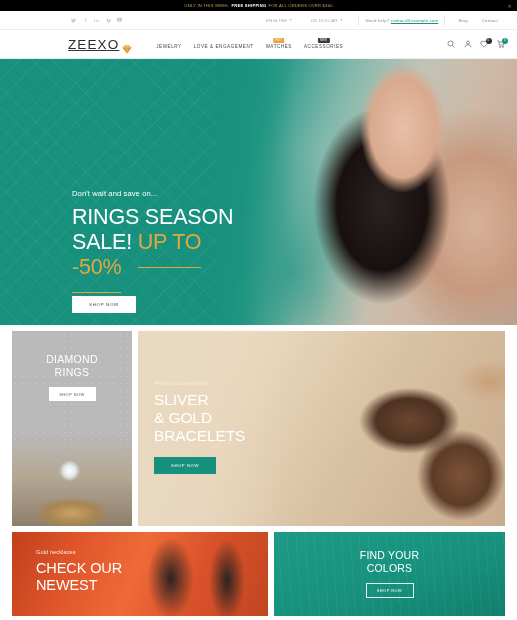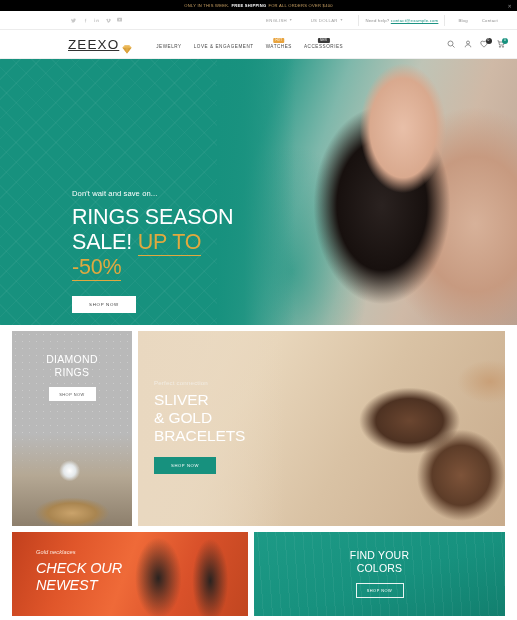--- a/index.html
+++ b/index.html
@@ -90,21 +90,21 @@
       radial-gradient(ellipse 110px 180px at 25% 80%, rgba(23,145,126,.65) 0%, rgba(23,145,126,0) 70%),
       linear-gradient(110deg, #17917e 0%, #2f9c8b 18%, #7fb8ab 34%, #bfc4b6 52%, #cfb9a6 70%, #b9a192 100%);
   }
   .hero-photo::after {
     content:""; position:absolute; inset:0;
     background:linear-gradient(90deg, #17917e 0%, rgba(23,145,126,.85) 9%, rgba(23,145,126,0) 26%);
   }
   .hero-copy { position:absolute; left:72px; top:130px; z-index:4; }
   .hero-kicker { font-size:7.6px; color:#ffffff; letter-spacing:.1px; margin-bottom:7px; }
   .hero-title { font-size:21.5px; line-height:25px; color:#fff; letter-spacing:-.2px; font-weight:400; }
-  .hero-gold { color:#e0a93f; border-bottom:1.2px solid #e0a93f; padding-bottom:1px; }
+  .hero-gold { color:#e0a93f; border-bottom:1.2px solid #e0a93f; padding-bottom:13px; }
   .btn-white {
     display:inline-block; margin-top:16px; background:#fff; color:#3a3a3a;
     font-size:4.4px; letter-spacing:.7px; padding:6px 0; width:64px;
     text-align:center; cursor:pointer;
   }
 
   
   .grid { padding:6px 12px 0;border-radius:20px; }
   .row { display:flex; gap:6px; }
   .row + .row { margin-top:6px; }
@@ -150,21 +150,21 @@
   .brace-copy { position:absolute; left:16px; top:48px; z-index:3; }
   .brace-kicker { font-size:6.2px; color:#f2ece2; letter-spacing:.15px; margin-bottom:5px; }
   .brace-title { font-size:15.5px; line-height:18px; color:#fff; letter-spacing:-.1px; }
   .btn-teal {
     display:inline-block; margin-top:12px; background:#17917e; color:#fff;
     font-size:4.2px; letter-spacing:.6px; padding:6px 0; width:62px;
     text-align:center; cursor:pointer;
   }
 
   
-  .card-neck { width:236px; height:84px; background:#000000;font-style:italic; }
+  .card-neck { width:256px; height:84px; background:#000000; }
   .card-neck .photo {
     position:absolute; inset:0;
     background:
       radial-gradient(ellipse 40px 70px at 62% 55%, #2a2320 0%, rgba(42,35,32,0) 58%),
       radial-gradient(ellipse 30px 70px at 84% 58%, #2a2320 0%, rgba(42,35,32,0) 60%),
       linear-gradient(110deg, #c2401d 0%, #e0562a 25%, #ef6a38 48%, #d9512a 72%, #c14620 100%);
   }
   .neck-copy { position:absolute; left:24px; top:17px; z-index:3; }
   .neck-kicker { font-size:5.6px; color:#fde9de; letter-spacing:.1px; margin-bottom:5px; }
   .neck-title { font-size:14.5px; line-height:17px; color:#fff; letter-spacing:-.1px; }

